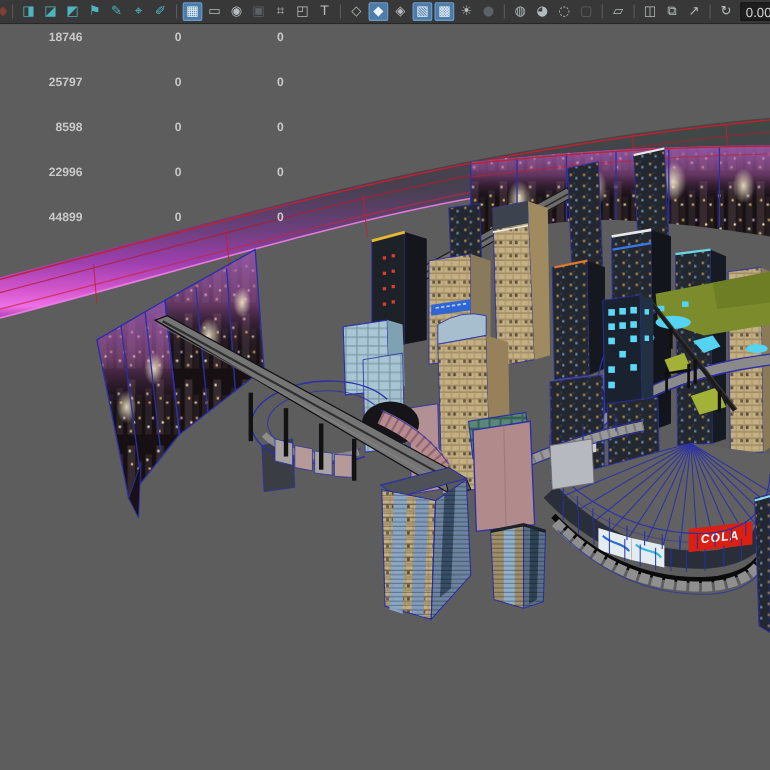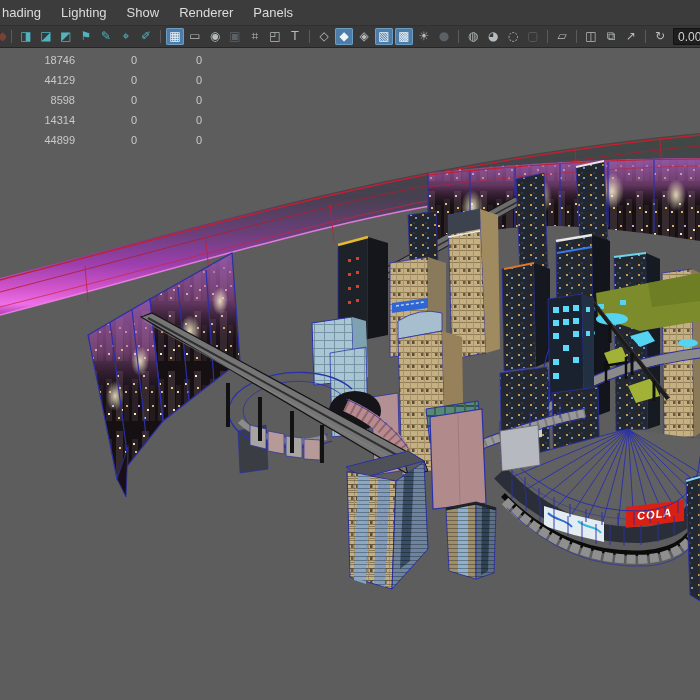--- a/index.html
+++ b/index.html
@@ -20,35 +20,28 @@
   .tb.active{background:#4d7ca8;color:#eef4f8;box-shadow:inset 0 0 0 1px #6e9dc2;}
   .tb.disabled{color:#5c6165;}
   .tb.clip{width:8px;overflow:hidden;margin-left:-2px;color:#7a4136;}
   .tbsep{width:1px;height:13px;background:#5a5a5a;margin:0 4px;flex:0 0 auto;}
   .exp-field{width:42px;height:15px;background:#1e1e1e;color:#d0d0d0;border:1px solid #141414;
              font:12px "Liberation Sans",sans-serif;padding:0 4px;margin-left:3px;border-radius:1px;}
   
   .viewport{position:relative;width:700px;height:653px;background:#5d5d5d;overflow:hidden;}
   .scene{position:absolute;left:0;top:0;}
   .hud{position:absolute;top:6px;left:0;display:grid;grid-template-columns:75px 62px 65px;
-       row-gap:7px;font-weight:normal;font-size:11px;line-height:13px;color:#c9c9c9;
-       text-align:right;pointer-events:none;}
+       row-gap:7px;font-weight:bold;font-size:11px;line-height:13px;color:#c9c9c9;
+       text-align:right;pointer-events:none;gap:28px;}
 </style>
 </head>
 <body>
 
 <div class="app">
 
-  <div class="menubar">
-      <div class="menu-item">hading</div>
-      <div class="menu-item">Lighting</div>
-      <div class="menu-item">Show</div>
-      <div class="menu-item">Renderer</div>
-      <div class="menu-item">Panels</div>
-    </div>
 
   <div class="toolbar">
       <div class="tb clip">◆</div>
       <div class="tbsep"></div>
       <div class="tb teal">◨</div>
       <div class="tb teal">◪</div>
       <div class="tb teal">◩</div>
       <div class="tb teal">⚑</div>
       <div class="tb teal">✎</div>
       <div class="tb teal">⌖</div>
@@ -508,27 +501,27 @@
           <polygon points="686,478 700,474 700,600 690,594" fill="url(#patDark)" stroke="#2a2faa" stroke-width="0.9"></polygon>
           <line x1="686" y1="480" x2="700" y2="476" stroke="#8ad8e8" stroke-width="2"></line>
         </g>
       </g>
     </svg>
 
     <div class="hud">
         <span>18746</span>
         <span>0</span>
         <span>0</span>
-        <span>44129</span>
+        <span>25797</span>
         <span>0</span>
         <span>0</span>
         <span>8598</span>
         <span>0</span>
         <span>0</span>
-        <span>14314</span>
+        <span>22996</span>
         <span>0</span>
         <span>0</span>
         <span>44899</span>
         <span>0</span>
         <span>0</span>
       </div>
   </div>
 </div>
 
 </body></html>

